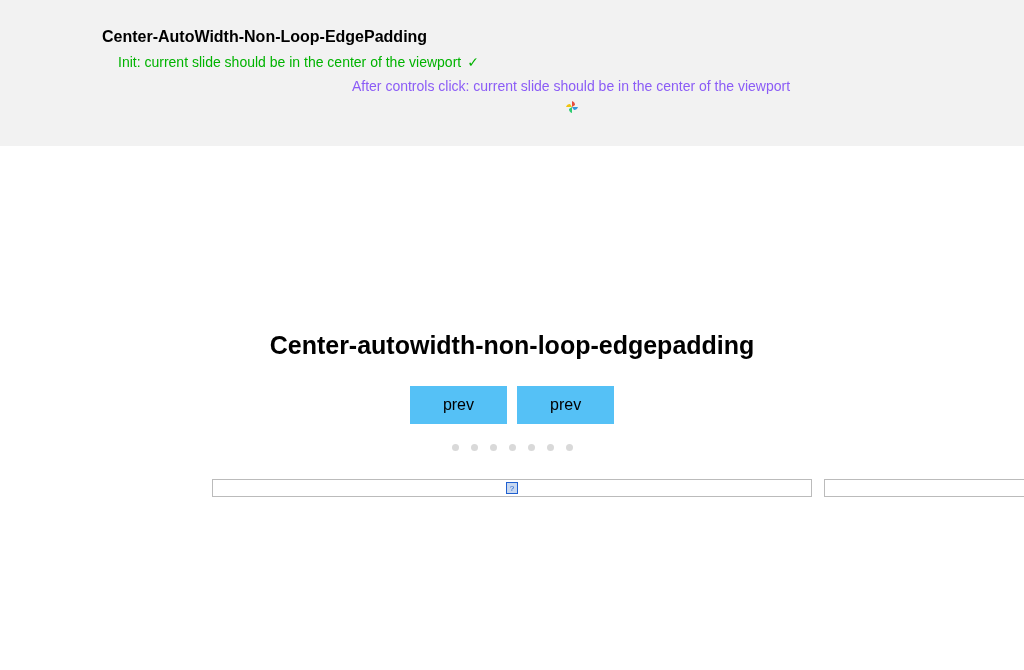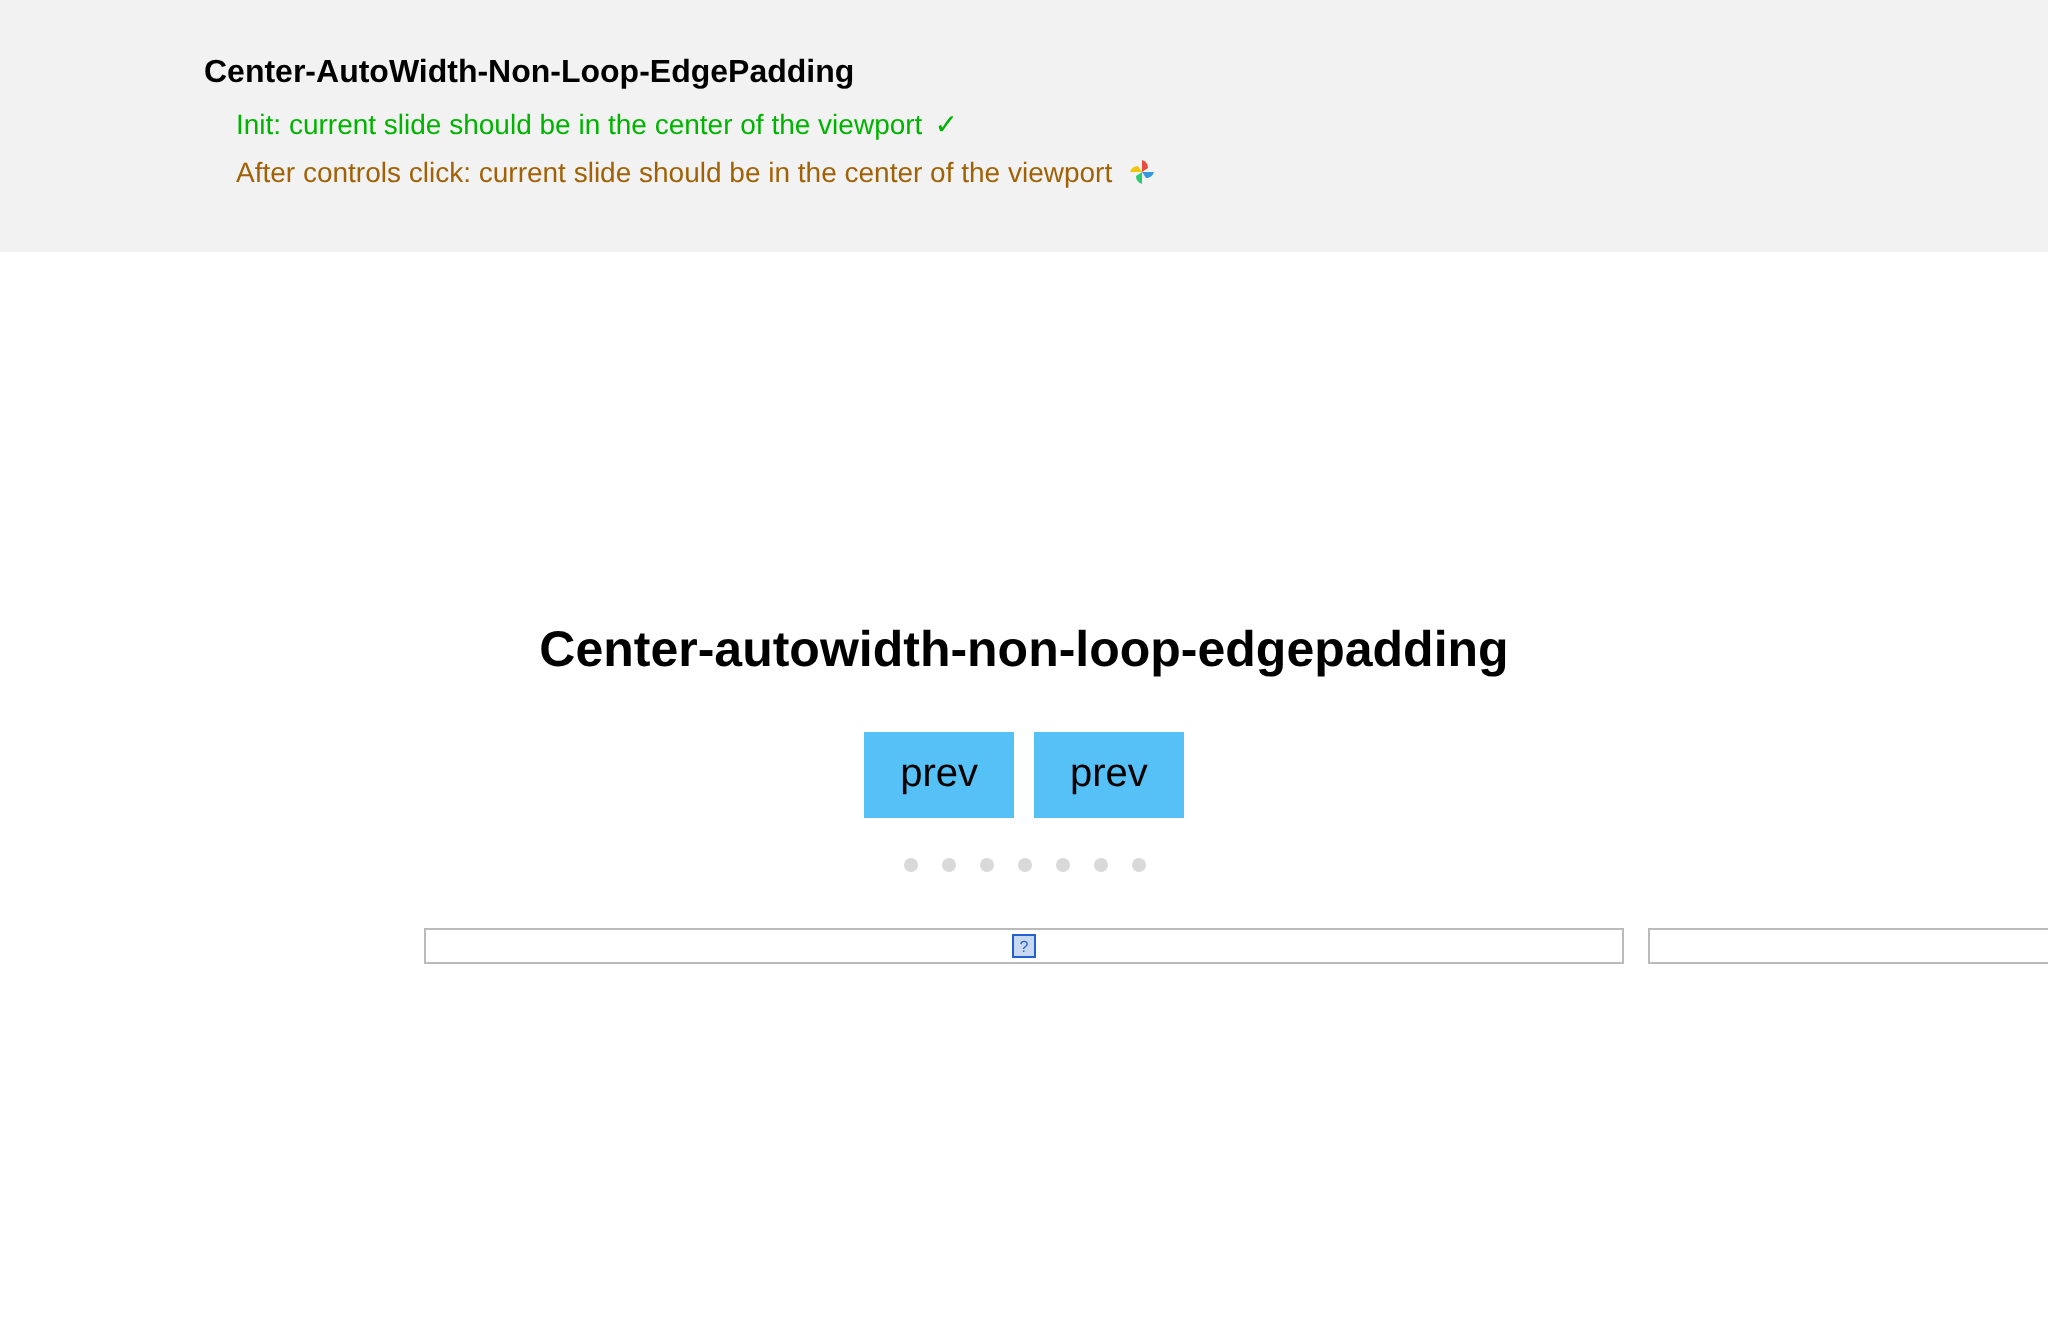--- a/index.html
+++ b/index.html
@@ -32,21 +32,22 @@
       margin-bottom: 8px;
       padding-left: 16px;
       display: flex;
       align-items: center;
       gap: 6px;
     }
     .test-line.pass {
       color: #00b300;
     }
     .test-line.running {
-      color: #a16207;
+      color: #8b5cf6;
+      flex-direction: column;
     }
     .checkmark {
       color: #00b300;
       font-size: 14px;
     }
     .pinwheel {
       display: inline-block;
       width: 14px;
       height: 14px;
       position: relative;
@@ -69,22 +70,22 @@
     .controls {
       display: flex;
       justify-content: center;
       gap: 10px;
       margin-bottom: 20px;
     }
     .btn {
       background: #55c1f6;
       color: #000;
       border: none;
-      padding: 10px 18px;
-      font-size: 20px;
+      padding: 10px 33px;
+      font-size: 16px;
       cursor: pointer;
       font-family: inherit;
     }
     .dots {
       display: flex;
       justify-content: center;
       gap: 12px;
       margin-bottom: 28px;
     }
     .dot {

